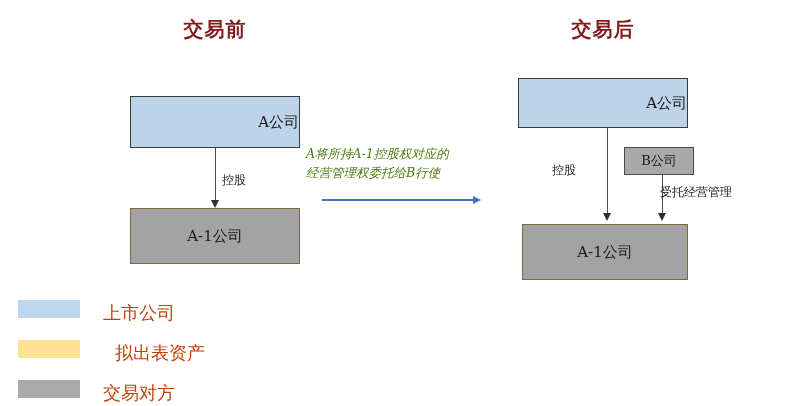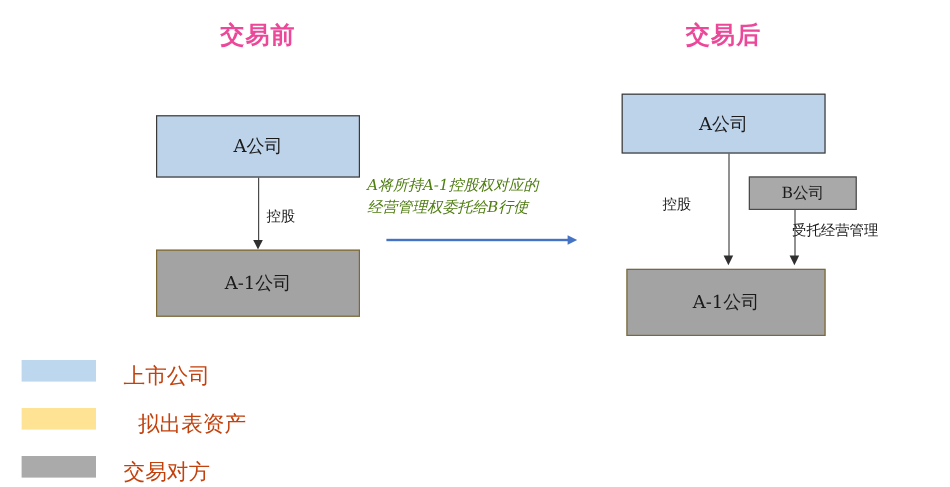--- a/index.html
+++ b/index.html
@@ -19,40 +19,41 @@
     position: absolute;
     inset: 0;
   }
   .abs { position: absolute; }
 
   
   .section-title {
     font-family: "DejaVu Serif", "Liberation Serif", serif;
     font-size: 20px;
     font-weight: 700;
-    color: #ec4899;
+    color: #7f1d1d;
     text-align: center;
     letter-spacing: 1px;
     white-space: nowrap;
   }
 
   
   .box {
     box-sizing: border-box;
     display: flex;
     align-items: center;
     justify-content: center;
     font-family: "DejaVu Serif", "Liberation Serif", serif;
     font-size: 15px;
     color: #1a1a1a;
     white-space: nowrap;
   }
   .box-blue {
     background: #bdd3ea;
     border: 1px solid #3a3a3a;
+    justify-content: flex-end;
   }
   .box-yellow {
     background: #a3a3a3;
     border: 1px solid #7d6a33;
   }
   .box-gray {
     background: #a9a9a9;
     border: 1px solid #4a4a4a;
     font-size: 13px;
   }
@@ -138,21 +139,21 @@
   <div class="abs section-title" style="left:518px; top:16px; width:170px;">交易后</div>
 
   <div class="abs box box-blue" style="left:518px; top:78px; width:170px; height:50px;">
     <span>A公司</span>
   </div>
 
   <div class="abs conn-line" style="left:607px; top:128px; height:88px;"></div>
   <div class="abs conn-head" style="left:603px; top:213px;"></div>
   <div class="abs edge-label" style="left:552px; top:162px;">控股</div>
 
-  <div class="abs box box-gray" style="left:624px; top:147px; width:90px; height:28px;">
+  <div class="abs box box-gray" style="left:624px; top:147px; width:70px; height:28px;">
     <span>B公司</span>
   </div>
 
   <div class="abs conn-line" style="left:662px; top:175px; height:41px;"></div>
   <div class="abs conn-head" style="left:658px; top:213px;"></div>
   <div class="abs edge-label" style="left:660px; top:184px;">受托经营管理</div>
 
   <div class="abs box box-yellow" style="left:522px; top:224px; width:166px; height:56px;">
     <span>A-1公司</span>
   </div>

